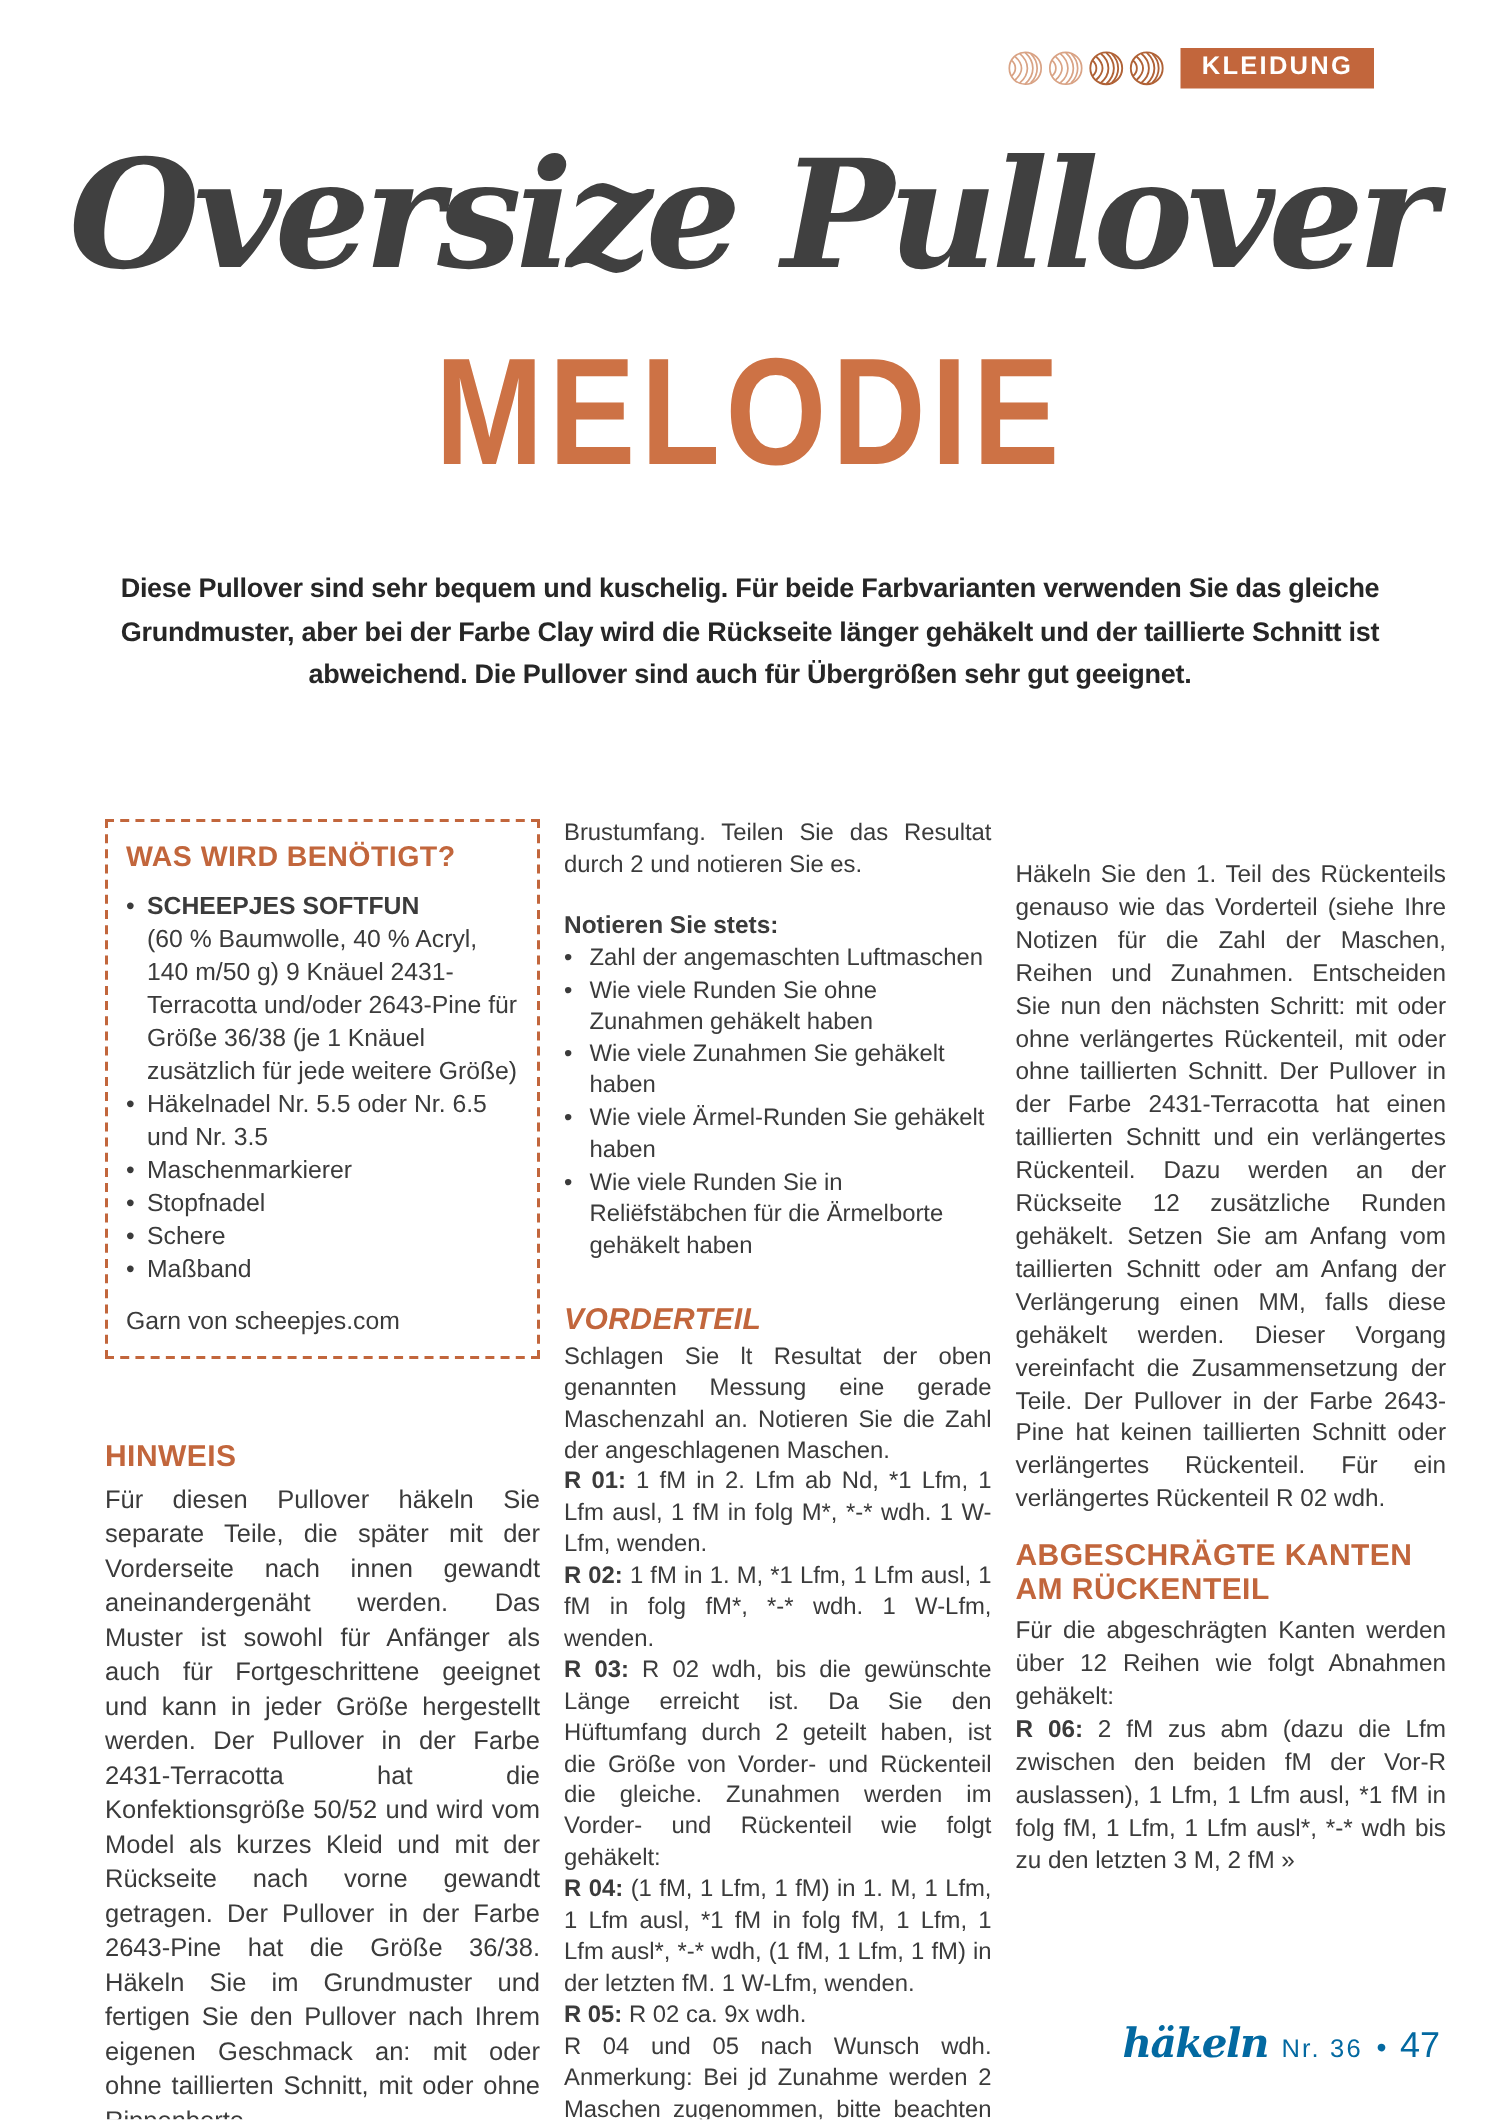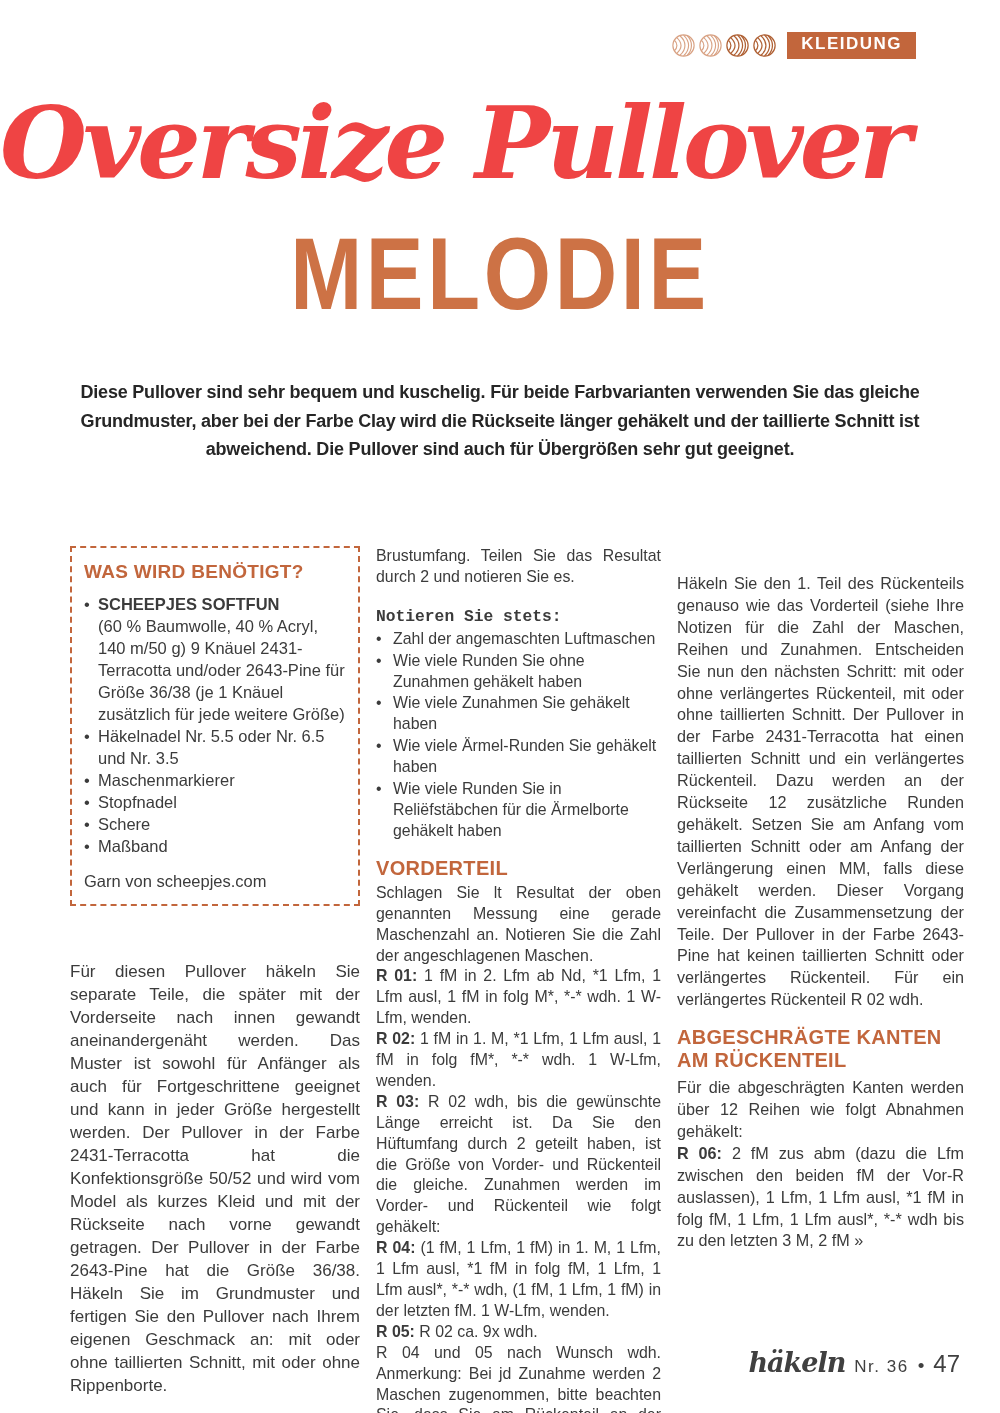--- a/index.html
+++ b/index.html
@@ -18,23 +18,23 @@
   .topbar{position:absolute;top:32px;right:84px;display:flex;align-items:center;}
   .yarn{display:inline-block;width:25px;height:25px;margin-left:2px;}
   .yarn-light{color:var(--yarn_light);}
   .yarn-dark{color:var(--yarn_dark);}
   .badge{
     margin-left:10px;background:var(--accent);color:#fff;font-weight:bold;
     font-size:17px;letter-spacing:1.5px;padding:3px 14px 5px;line-height:1.1;
   }
   
   .title-script{
-    position:absolute;top:78px;left:0;width:100%;
+    position:absolute;top:78px;left:0;width:100%;text-align:center;
     font-family:"DejaVu Serif",serif;font-style:italic;font-weight:bold;
-    font-size:100px;line-height:1.3;color:#ef4444;letter-spacing:-4px;white-space:nowrap;
+    font-size:100px;line-height:1.3;color:#404040;letter-spacing:-4px;white-space:nowrap;
   }
   .title-name{
     position:absolute;top:224px;left:0;width:100%;text-align:center;
     color:var(--accent_light);font-size:94px;font-weight:bold;line-height:1;
     letter-spacing:4px;transform:scale(0.92,1.08);transform-origin:center top;
   }
   .intro{
     position:absolute;top:378px;left:70px;width:860px;margin:0;text-align:center;
     font-size:18px;font-weight:bold;line-height:28.5px;color:#262626;letter-spacing:-0.2px;
   }
@@ -52,34 +52,34 @@
   .needs-box{border:2px dashed var(--accent);padding:10px 12px 12px;font-size:16.5px;line-height:22px;}
   .needs-title{color:var(--accent);font-weight:bold;font-size:19px;margin:3px 0 10px;letter-spacing:0.3px;}
   .need-item{display:flex;}
   .need-bullet{width:14px;flex:none;}
   .need-name{display:block;}
   .needs-note{margin-top:13px;}
   .left .body{font-size:17px;line-height:23px;text-align:justify;}
   .hinweis{margin-top:54px;}
   
   .mid{font-size:15.9px;line-height:20.9px;}
-  .note-title{font-weight:bold;margin-top:19px;font-size:16.3px;font-family:Liberation Mono, monospace;}
+  .note-title{font-weight:bold;margin-top:19px;font-size:16.3px;}
   .note-item{display:flex;margin-top:1px;}
   .note-bullet{width:17px;flex:none;}
-  .mid .sec-title{margin-top:15px;margin-bottom:3px;}
+  .mid .sec-title{margin-top:27px;margin-bottom:3px;font-style:italic;}
   .row{text-align:justify;}
   
   .tipp{text-align:center;padding-top:6px;}
   .tipp-title{color:var(--accent_light);font-size:40px;font-weight:bold;letter-spacing:1px;margin-bottom:11px;}
   .tipp-body{font-size:23px;line-height:31px;font-weight:bold;color:#141414;letter-spacing:-0.3px;}
   .right .body{font-size:16.2px;line-height:21.9px;text-align:justify;}
   .rueckenteil{margin-top:27px;}
   .kanten{margin-top:15px;}
   
-  .footer{position:absolute;top:1347px;right:40px;display:flex;align-items:baseline;color:#404040;margin-left:28px;}
+  .footer{position:absolute;top:1347px;right:40px;display:flex;align-items:baseline;color:#0369a1;margin-left:28px;}
   .f-script{font-family:"DejaVu Serif",serif;font-style:italic;font-weight:bold;font-size:27px;margin-right:9px;letter-spacing:-1px;}
   .f-issue{font-size:17px;letter-spacing:1.5px;margin-right:9px;}
   .f-dot{font-size:19px;margin-right:9px;}
   .f-page{font-size:24px;}
 </style>
 </head>
 <body>
 
 <div class="page">
 
@@ -158,20 +158,21 @@
           <div>Schere</div>
         </div>
         <div class="need-item">
           <span class="need-bullet">•</span>
           <div>Maßband</div>
         </div>
         <div class="needs-note">Garn von scheepjes.com</div>
       </div>
 
       <div class="hinweis">
+        <h3 class="sec-title">HINWEIS</h3>
         <p class="body">Für diesen Pullover häkeln Sie separate Teile, die später mit der Vorderseite nach innen gewandt aneinandergenäht werden. Das Muster ist sowohl für Anfänger als auch für Fortgeschrittene geeignet und kann in jeder Größe hergestellt werden. Der Pullover in der Farbe 2431-Terracotta hat die Konfektionsgröße 50/52 und wird vom Model als kurzes Kleid und mit der Rückseite nach vorne gewandt getragen. Der Pullover in der Farbe 2643-Pine hat die Größe 36/38. Häkeln Sie im Grundmuster und fertigen Sie den Pullover nach Ihrem eigenen Geschmack an: mit oder ohne taillierten Schnitt, mit oder ohne Rippenborte.</p>
       </div>
 
     </div>
 
     <div class="col mid">
       <p class="row">Brustumfang. Teilen Sie das Resultat durch 2 und notieren Sie es.</p>
 
       <p class="note-title">Notieren Sie stets:</p>
       <div class="note-item">

